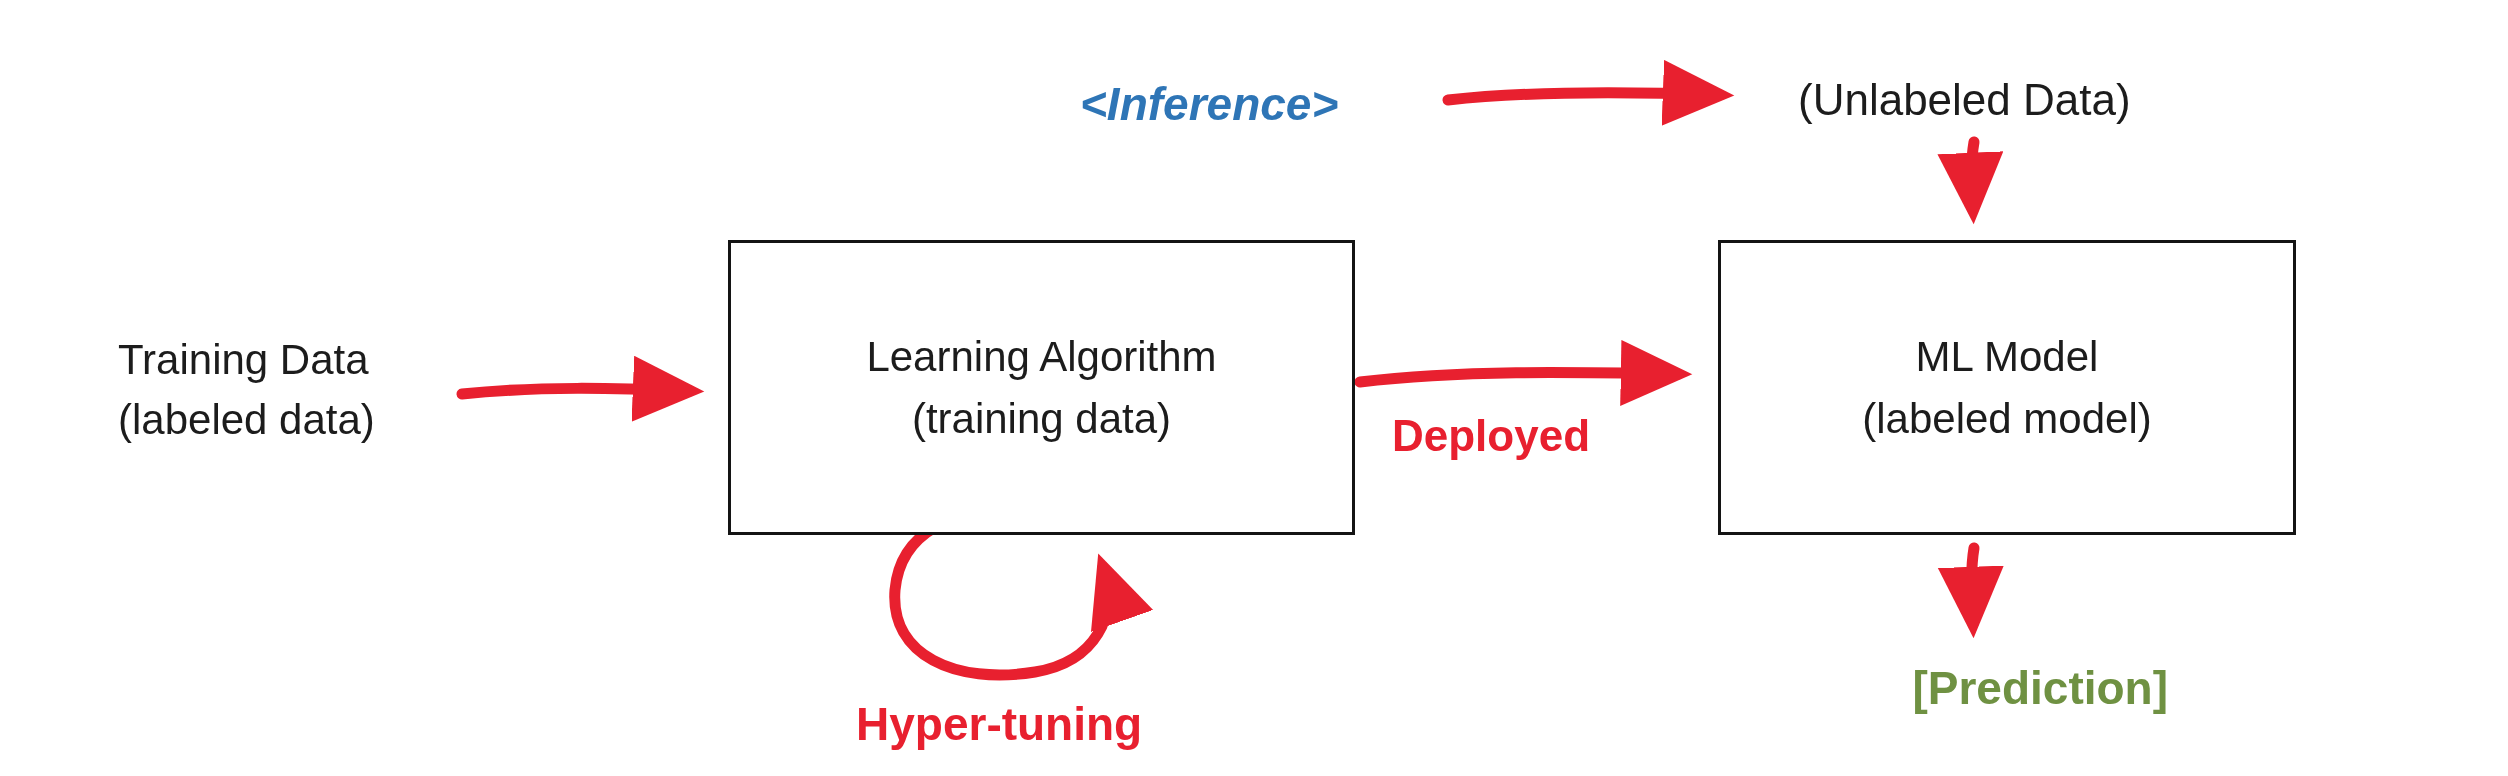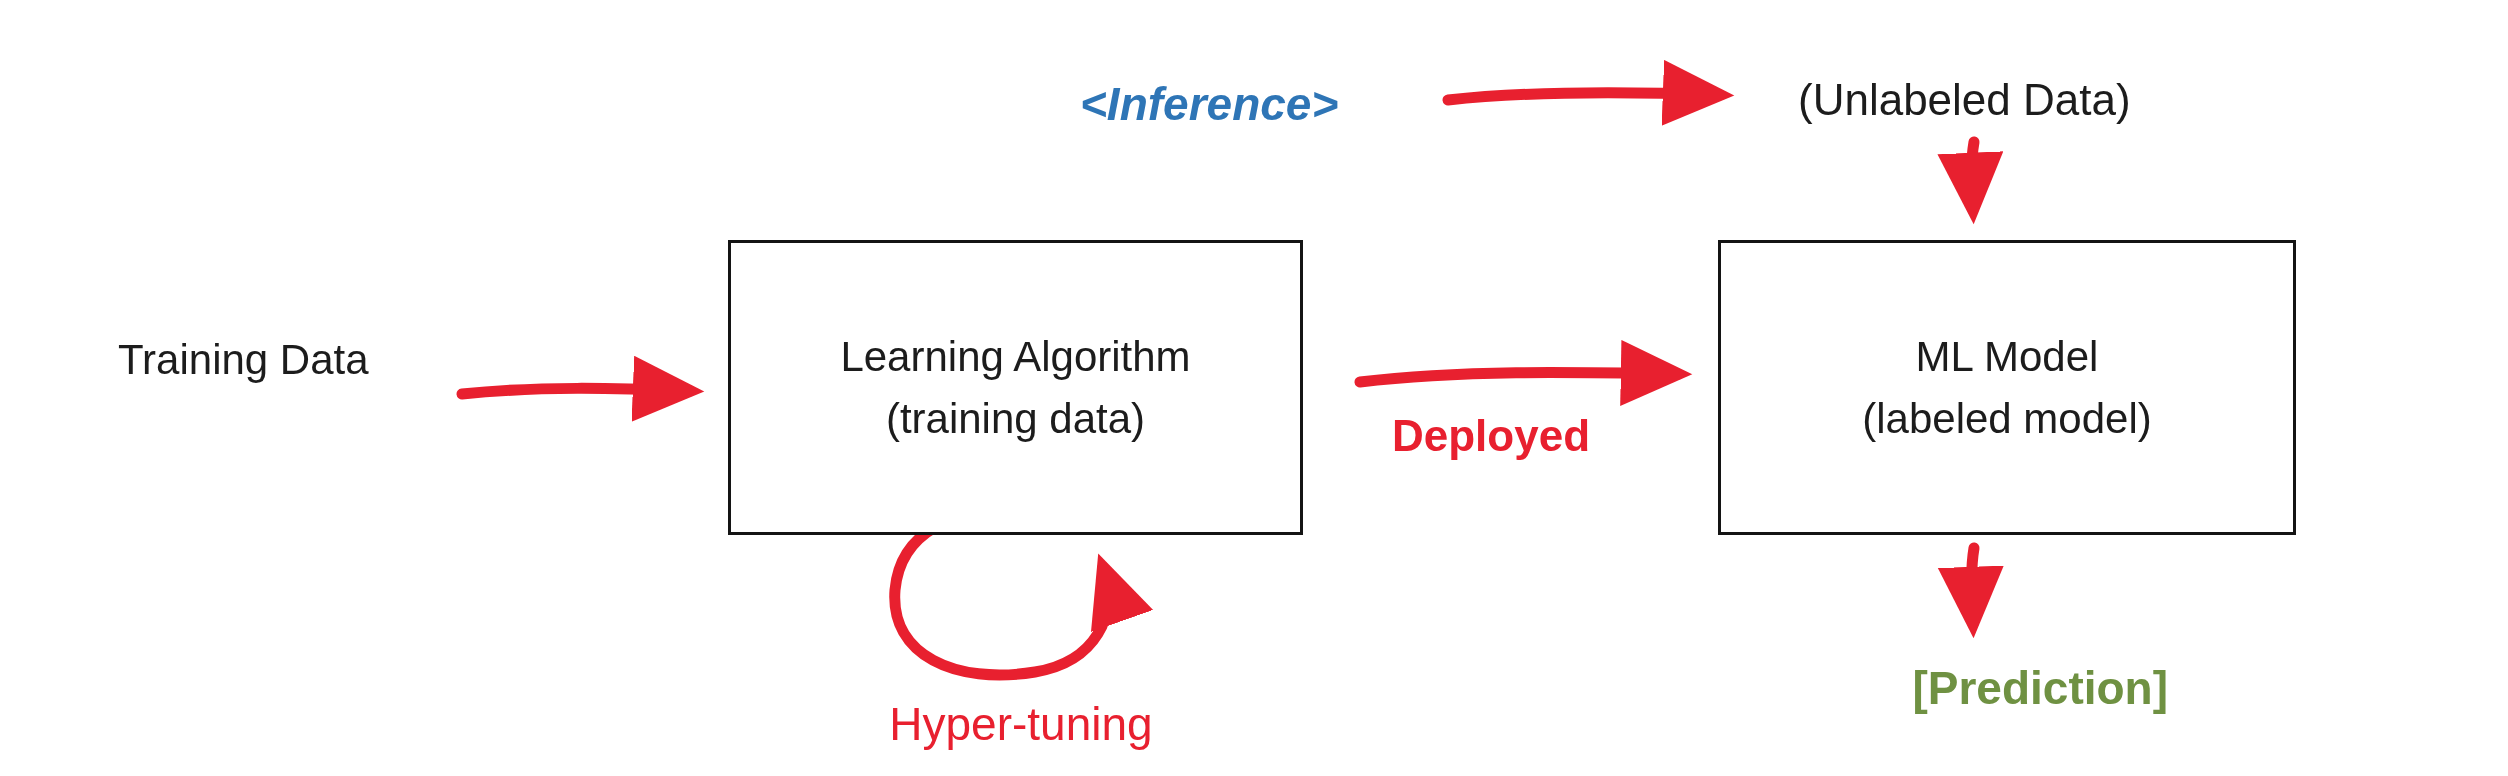--- a/index.html
+++ b/index.html
@@ -47,23 +47,22 @@
     color: var(--inference-blue);
   }
   .label-unlabeled { font-size: 44px; }
   .label-deployed {
     font-size: 44px;
     font-weight: bold;
     color: var(--arrow-red);
   }
   .label-hyper {
     font-size: 46px;
-    font-weight: normal;
+    font-weight: bold;
     color: var(--arrow-red);
-    text-align: center;
   }
   .label-prediction {
     font-size: 46px;
     font-weight: bold;
     color: var(--prediction-green);
     text-align: right;
   }
   svg.arrows {
     position: absolute;
     left: 0; top: 0;
@@ -94,23 +93,24 @@
     <path class="arrow" d="M462,394 C 540,386 615,388 690,391" marker-end="url(#ah)"></path>
     <path class="arrow" d="M1360,382 C 1460,370 1570,372 1678,374" marker-end="url(#ah)"></path>
     <path class="arrow" d="M1448,100 C 1540,90 1640,92 1720,95" marker-end="url(#ah)"></path>
     <path class="arrow" d="M1974,142 C 1970,165 1972,188 1973,210" marker-end="url(#ah)"></path>
     <path class="arrow" d="M1974,548 C 1970,572 1972,598 1973,624" marker-end="url(#ah)"></path>
     <path class="arrow" d="M1040,512 C 950,502 900,535 895,590 C 890,655 955,685 1035,672 C 1095,662 1120,615 1103,567" marker-end="url(#ah)"></path>
   </svg>
 
   <div class="free-label abs" style="left:118px; top:330px;">
     <div>Training Data</div>
+    <div>(labeled data)</div>
   </div>
 
-  <div class="node-box" style="left:728px; top:240px; width:575px; height:295px;">
+  <div class="node-box" style="left:728px; top:240px; width:627px; height:295px;">
     <div>Learning Algorithm</div>
     <div>(training data)</div>
   </div>
 
   <div class="node-box" style="left:1718px; top:240px; width:578px; height:295px;">
     <div>ML Model</div>
     <div>(labeled model)</div>
   </div>
 
   <div class="free-label label-inference" style="left:1080px; top:74px;">&lt;Inference&gt;</div>

